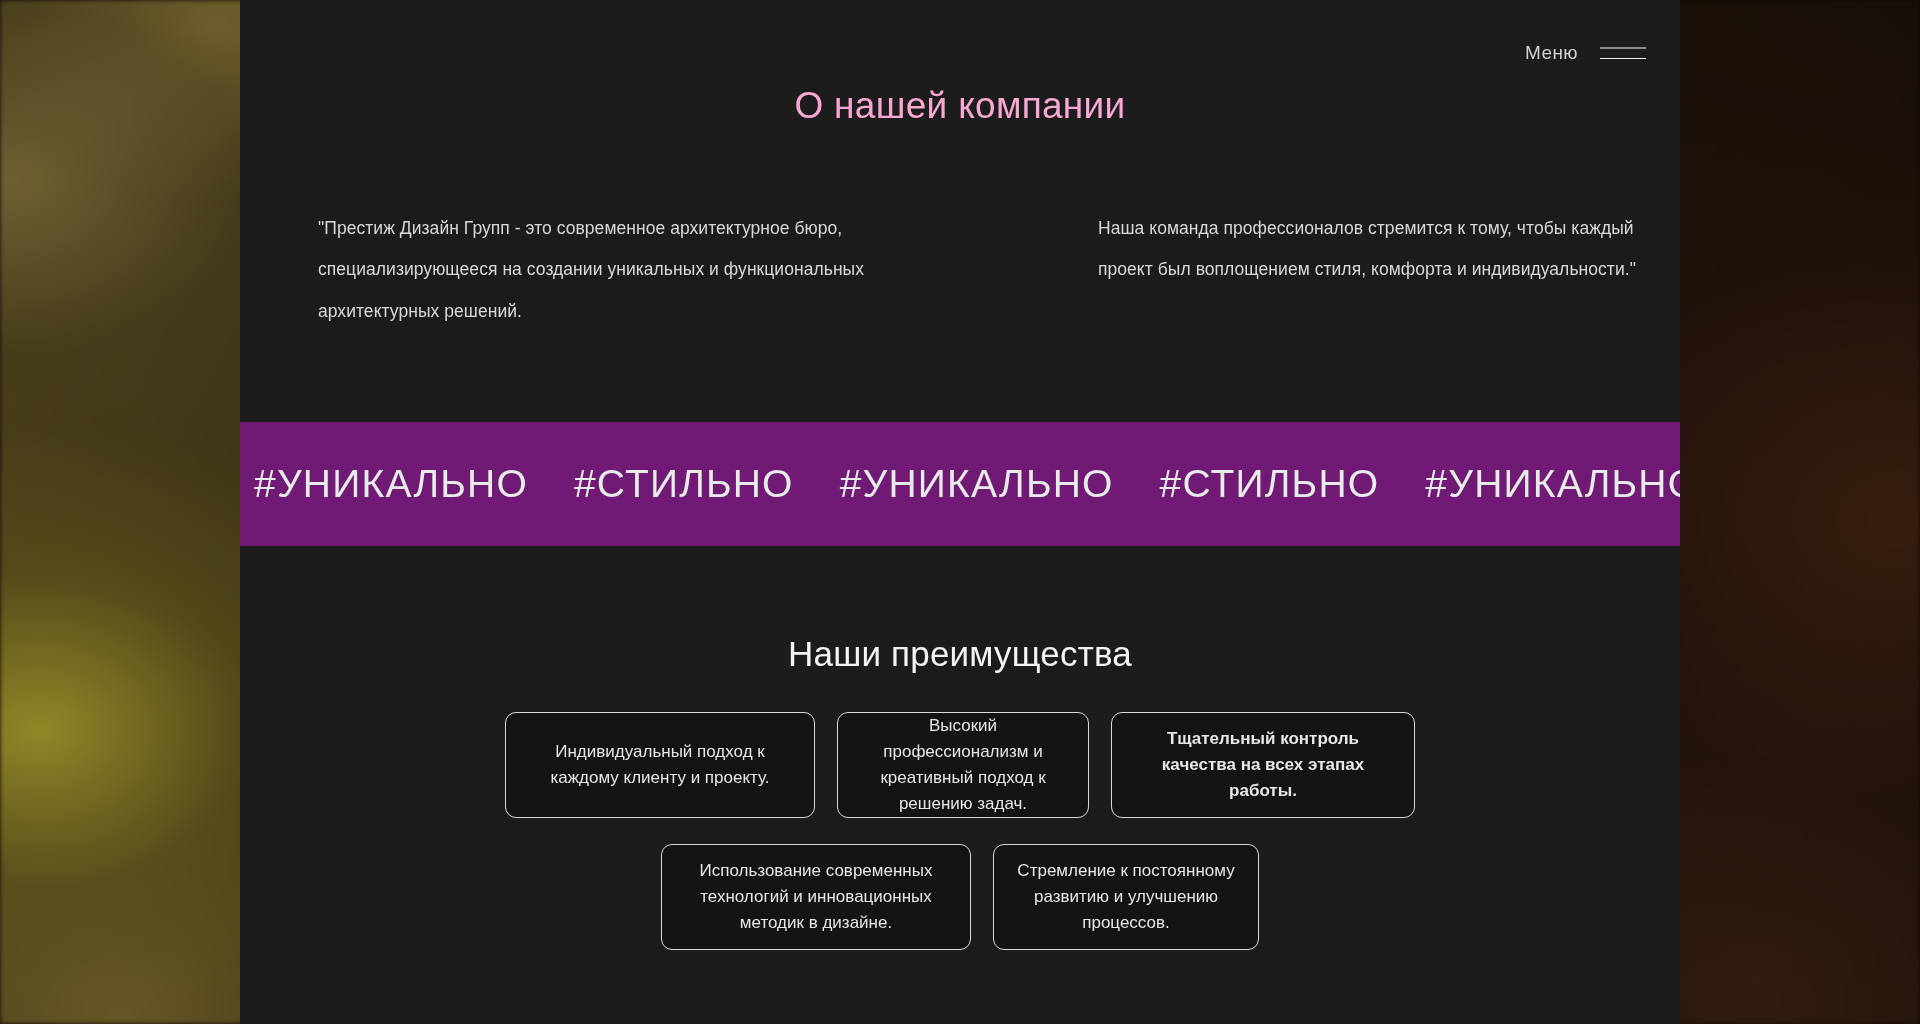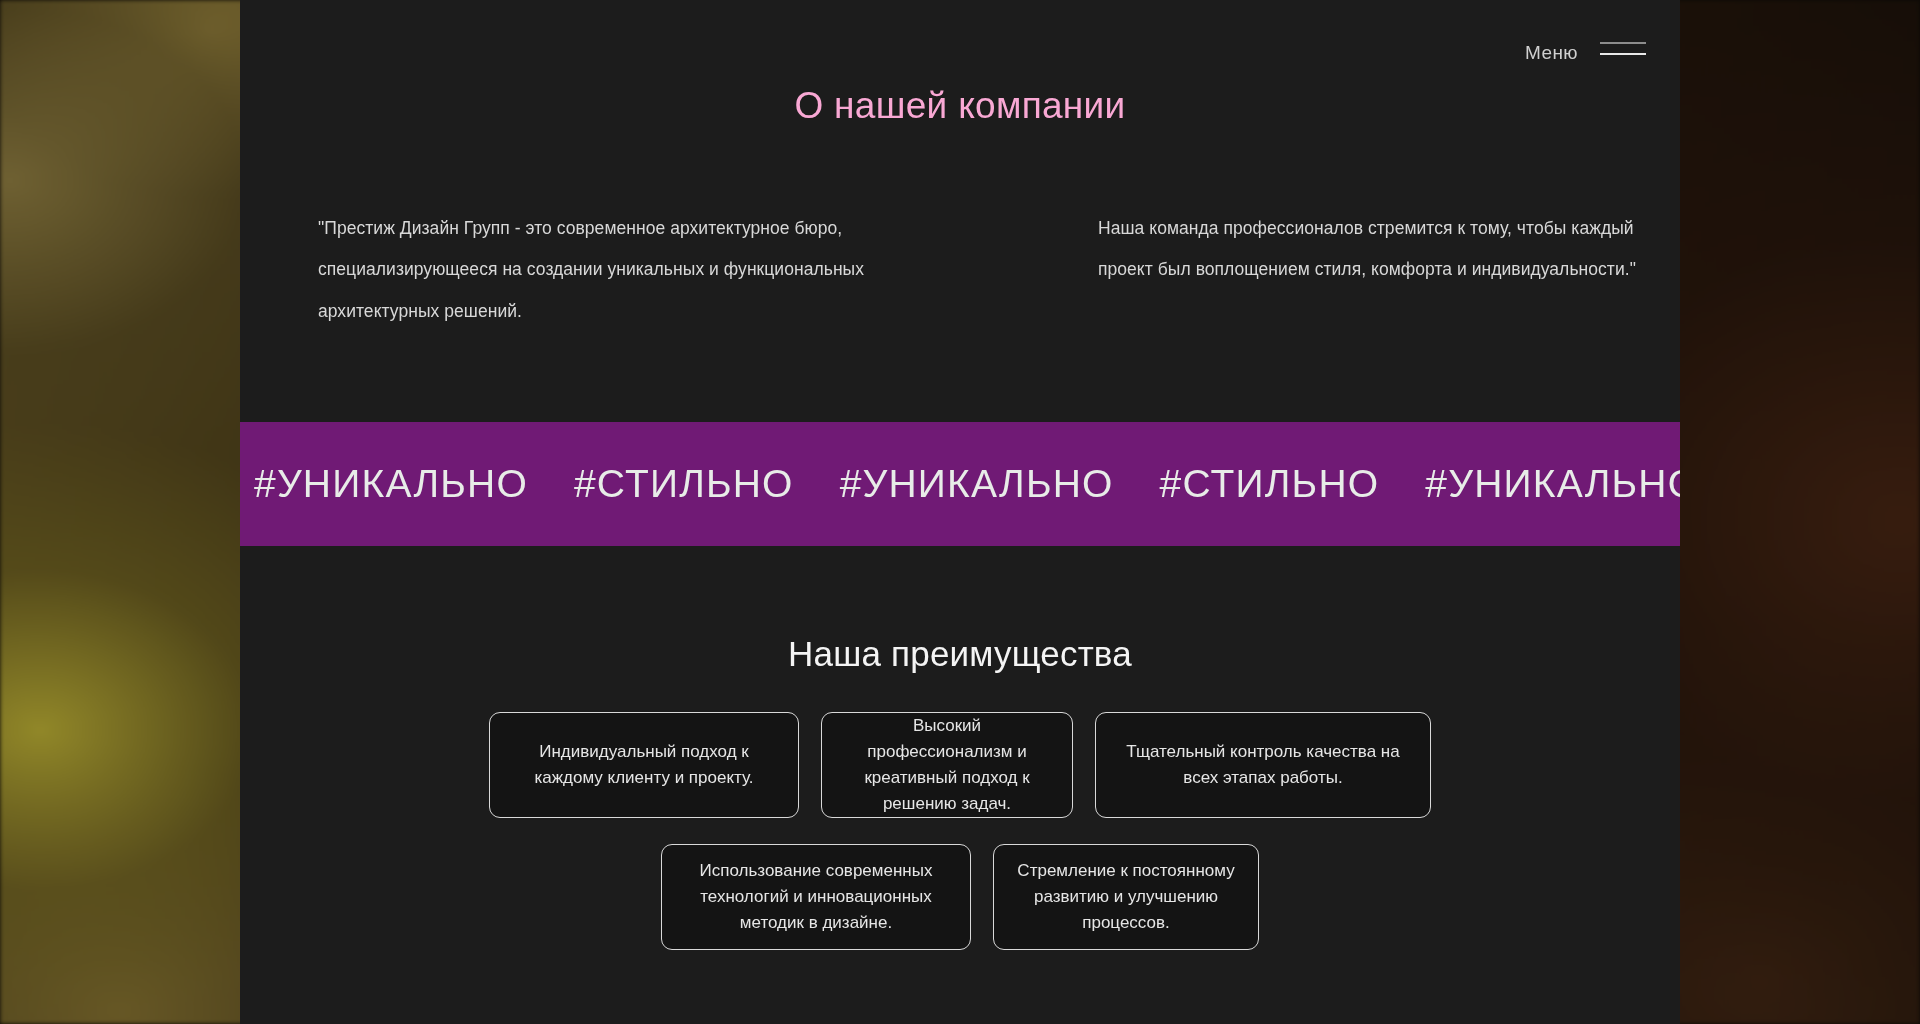--- a/index.html
+++ b/index.html
@@ -42,21 +42,21 @@
     overflow:hidden;
   }
 
   
   .header {
     position:absolute; top:0; left:0; right:0;
     height:110px;
   }
   .menu {
     position:absolute; right:34px; top:42px;
-    display:flex; gap:22px;
+    display:flex; align-items:center; gap:22px;
     cursor:pointer;
   }
   .menu-label {
     color:#cfcfcf; font-size:19px; letter-spacing:.4px;
     white-space:nowrap;
   }
   .burger { width:46px; display:flex; flex-direction:column; gap:9px; }
   .burger i { display:block; height:2px; background:#8d8d8d; }
   .burger i.b2 { height:1.5px; background:#e9e9e9; }
 
@@ -128,21 +128,21 @@
     display:flex; align-items:center; justify-content:center;
     text-align:center;
     font-size:17px;
     line-height:1.54;
     height:106px;
     padding:10px 18px;
     cursor:pointer;
   }
   .card.c1 { width:310px; }
   .card.c2 { width:252px; }
-  .card.c3 { width:336px; }
+  .card.c3 { width:304px;font-weight:bold; }
   .card.c4 { width:310px; }
   .card.c5 { width:266px; }
   .card span { display:block; }
 </style>
 </head>
 <body>
 
 <div id="backdrop">
   <div id="backdrop-grain"></div>
 </div>
@@ -173,21 +173,21 @@
   <div class="marquee">
     <div class="marquee-track">
       <span class="marquee-item">#УНИКАЛЬНО</span>
       <span class="marquee-item">#СТИЛЬНО</span>
       <span class="marquee-item">#УНИКАЛЬНО</span>
       <span class="marquee-item">#СТИЛЬНО</span>
       <span class="marquee-item">#УНИКАЛЬНО</span>
     </div>
   </div>
 
-  <h2 class="adv-title">Наша преимущества</h2>
+  <h2 class="adv-title">Наши преимущества</h2>
 
   <div class="cards-wrap">
     <div class="card-row">
       <div class="card c1">
         <span>Индивидуальный подход к каждому клиенту и проекту.</span>
       </div>
       <div class="card c2">
         <span>Высокий профессионализм и креативный подход к решению задач.</span>
       </div>
       <div class="card c3">

